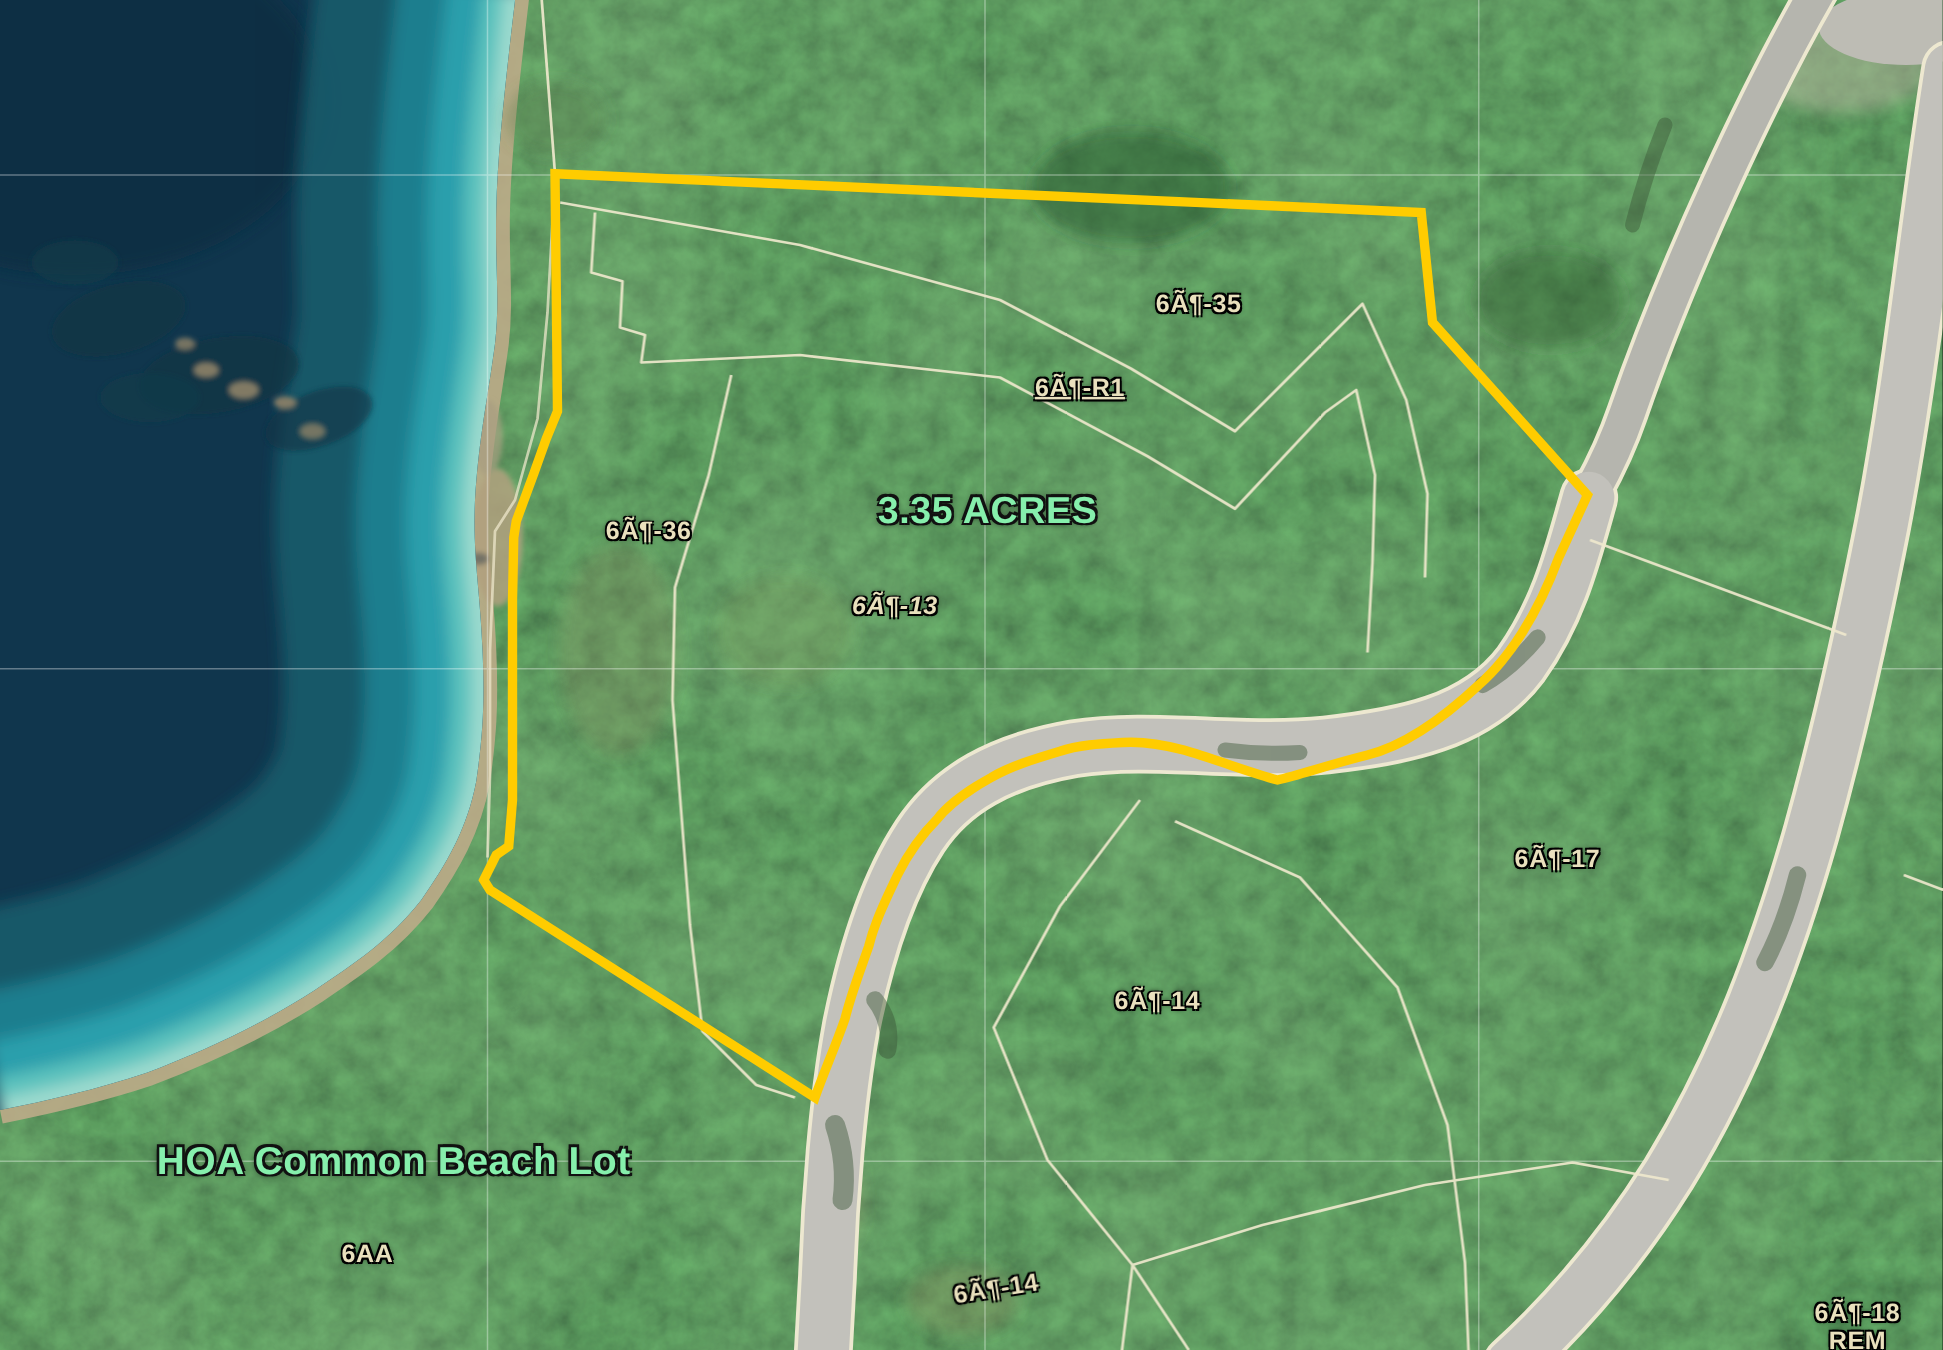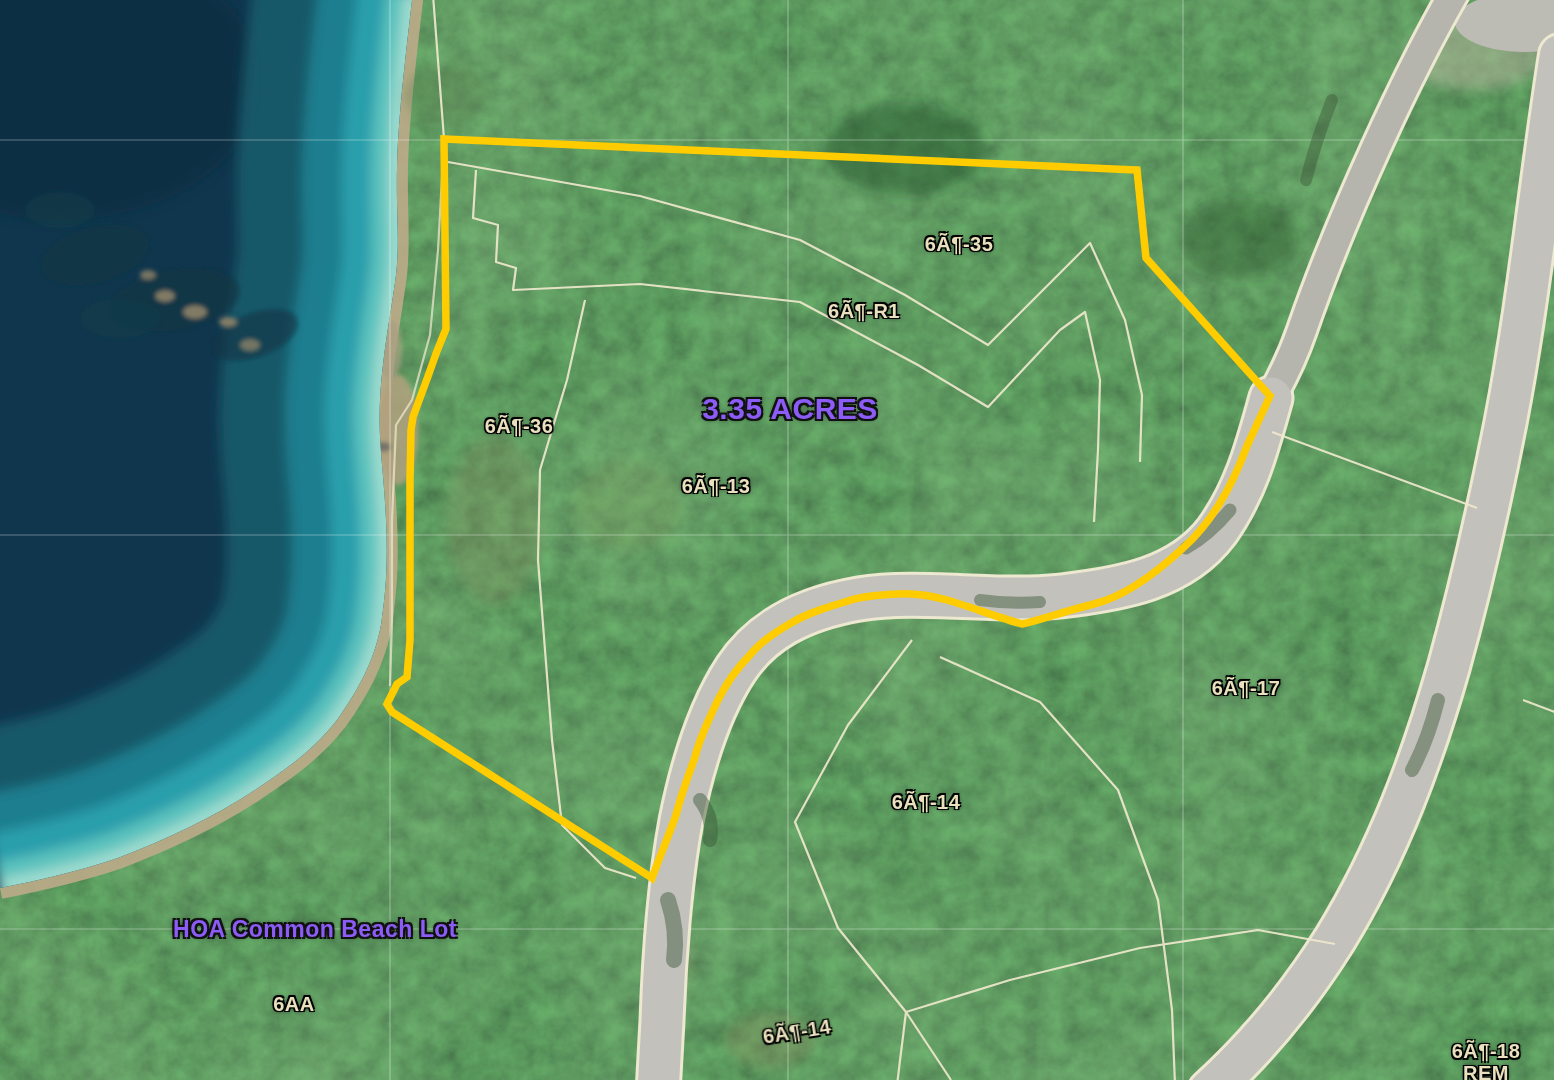--- a/index.html
+++ b/index.html
@@ -8,24 +8,24 @@
     font-family:"Liberation Sans",sans-serif;
   }
   #stage svg{position:absolute;inset:0;display:block;}
   .map-label{
     position:absolute;transform:translate(-50%,-50%);
     font-weight:bold;white-space:nowrap;pointer-events:none;
     color:#E9E0BD;font-size:20px;letter-spacing:.5px;
     text-shadow:-1.5px -1.5px 0 #000,1.5px -1.5px 0 #000,-1.5px 1.5px 0 #000,1.5px 1.5px 0 #000,0 0 4px #000;
   }
   .map-label.big{
-    color:#8b5cf6;font-size:30px;letter-spacing:.5px;
+    color:#86efac;font-size:30px;letter-spacing:.5px;
     text-shadow:-2px -2px 0 #111,2px -2px 0 #111,-2px 2px 0 #111,2px 2px 0 #111,0 0 5px #000;
   }
-  .map-label.hoa{font-size:23px;}
+  .map-label.hoa{font-size:31px;}
   .map-label.rot{transform:translate(-50%,-50%) rotate(-9deg);}
   .map-label.twoline{text-align:center;line-height:1.1;}
 </style>
 </head>
 <body>
 
 <div id="stage">
 <svg viewBox="0 0 1554 1080" width="1554" height="1080">
   <defs>
     <filter id="forestTex" x="0" y="0" width="100%" height="100%">
@@ -152,23 +152,23 @@
            C 928,595 912,593 898,594 C 880,595 862,596 848,601
            C 828,607 808,613 793,622 C 775,632 760,642 750,655
            C 737,668 726,684 718,700 C 709,719 700,737 695,757
            C 688,777 681,795 676,815 C 668,838 659,858 652,878
            L 392,712 L 387,704 L 397,684 L 407,677
            L 410,640 L 410,560 L 410,480 L 411,430 L 413,417
            L 427,379 L 437,351 L 446,329 Z" fill="none" stroke="#FFCC00" stroke-width="7.5" stroke-linejoin="miter"></path>
 </svg>
 
 <div class="map-label" style="left:959px;top:244px;">6Ã¶-35</div>
-<div class="map-label" style="left:864px;top:311px;">6Ã¶-R1</div>
+<div class="map-label" style="left:864px;top:311px;text-decoration:underline;">6Ã¶-R1</div>
 <div class="map-label" style="left:483px;top:426px;margin-left:36px;">6Ã¶-36</div>
-<div class="map-label" style="left:716px;top:486px;">6Ã¶-13</div>
+<div class="map-label" style="left:716px;top:486px;font-style:italic;">6Ã¶-13</div>
 <div class="map-label" style="left:1246px;top:688px;">6Ã¶-17</div>
 <div class="map-label" style="left:926px;top:802px;">6Ã¶-14</div>
 <div class="map-label rot" style="left:797px;top:1032px;">6Ã¶-14</div>
 <div class="map-label" style="left:294px;top:1004px;">6AA</div>
 <div class="map-label twoline" style="left:1486px;top:1062px;">
   <div>6Ã¶-18</div>
   <div>REM</div>
 </div>
 <div class="map-label big" style="left:790px;top:409px;">3.35 ACRES</div>
 <div class="map-label big hoa" style="left:315px;top:929px;">HOA Common Beach Lot</div>

